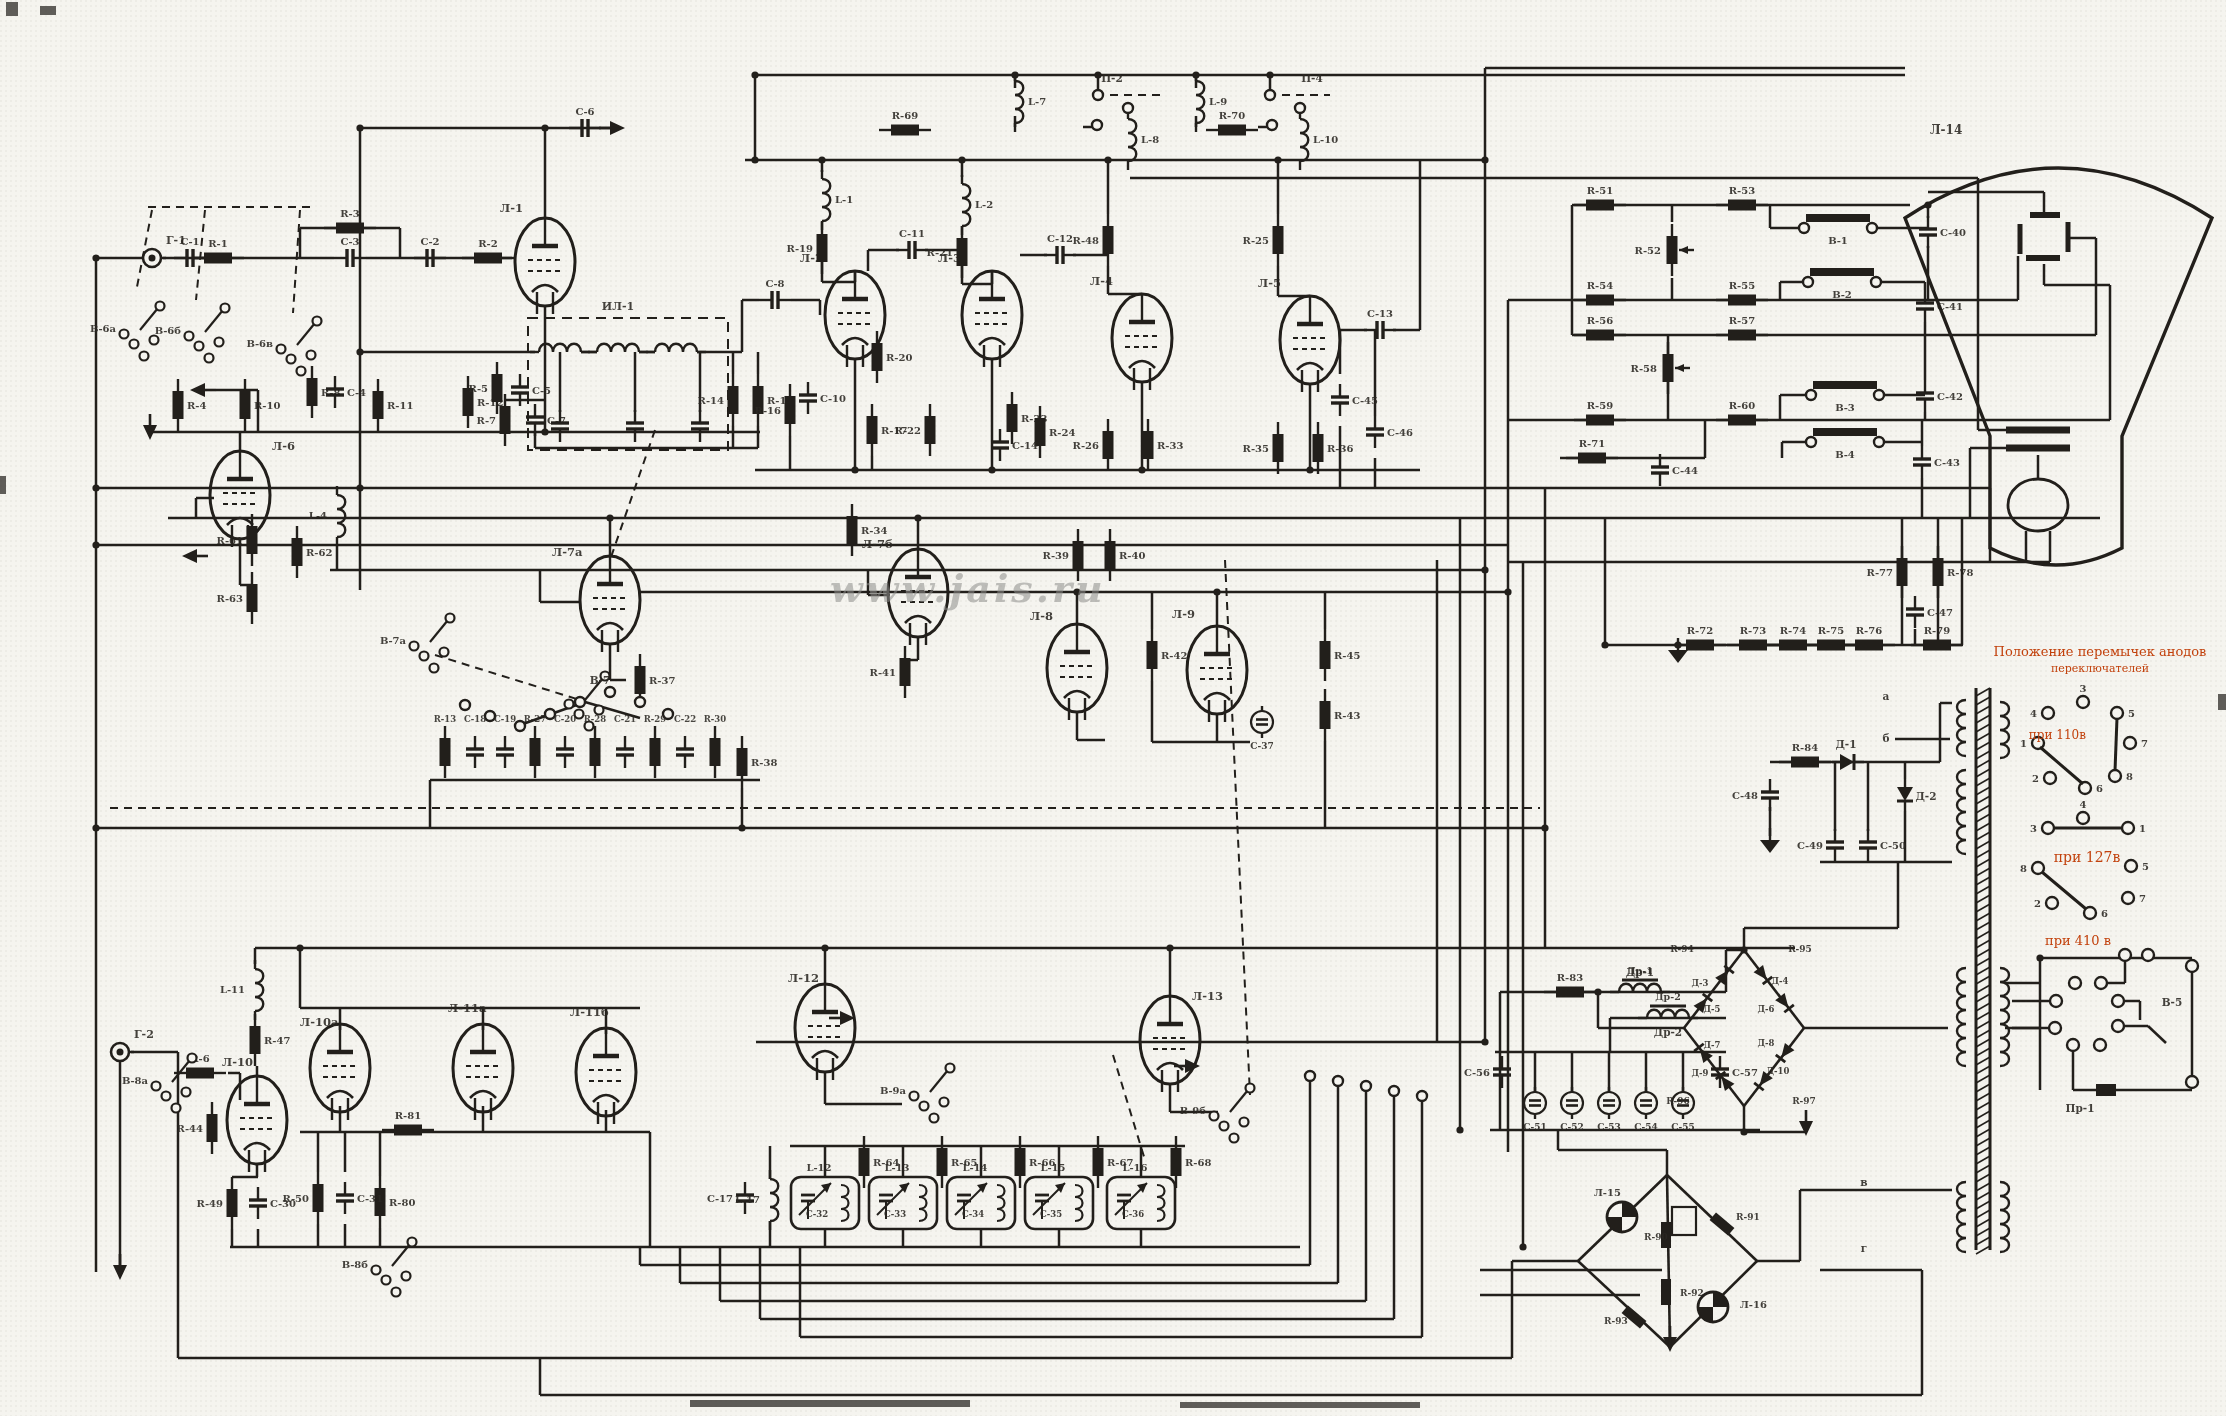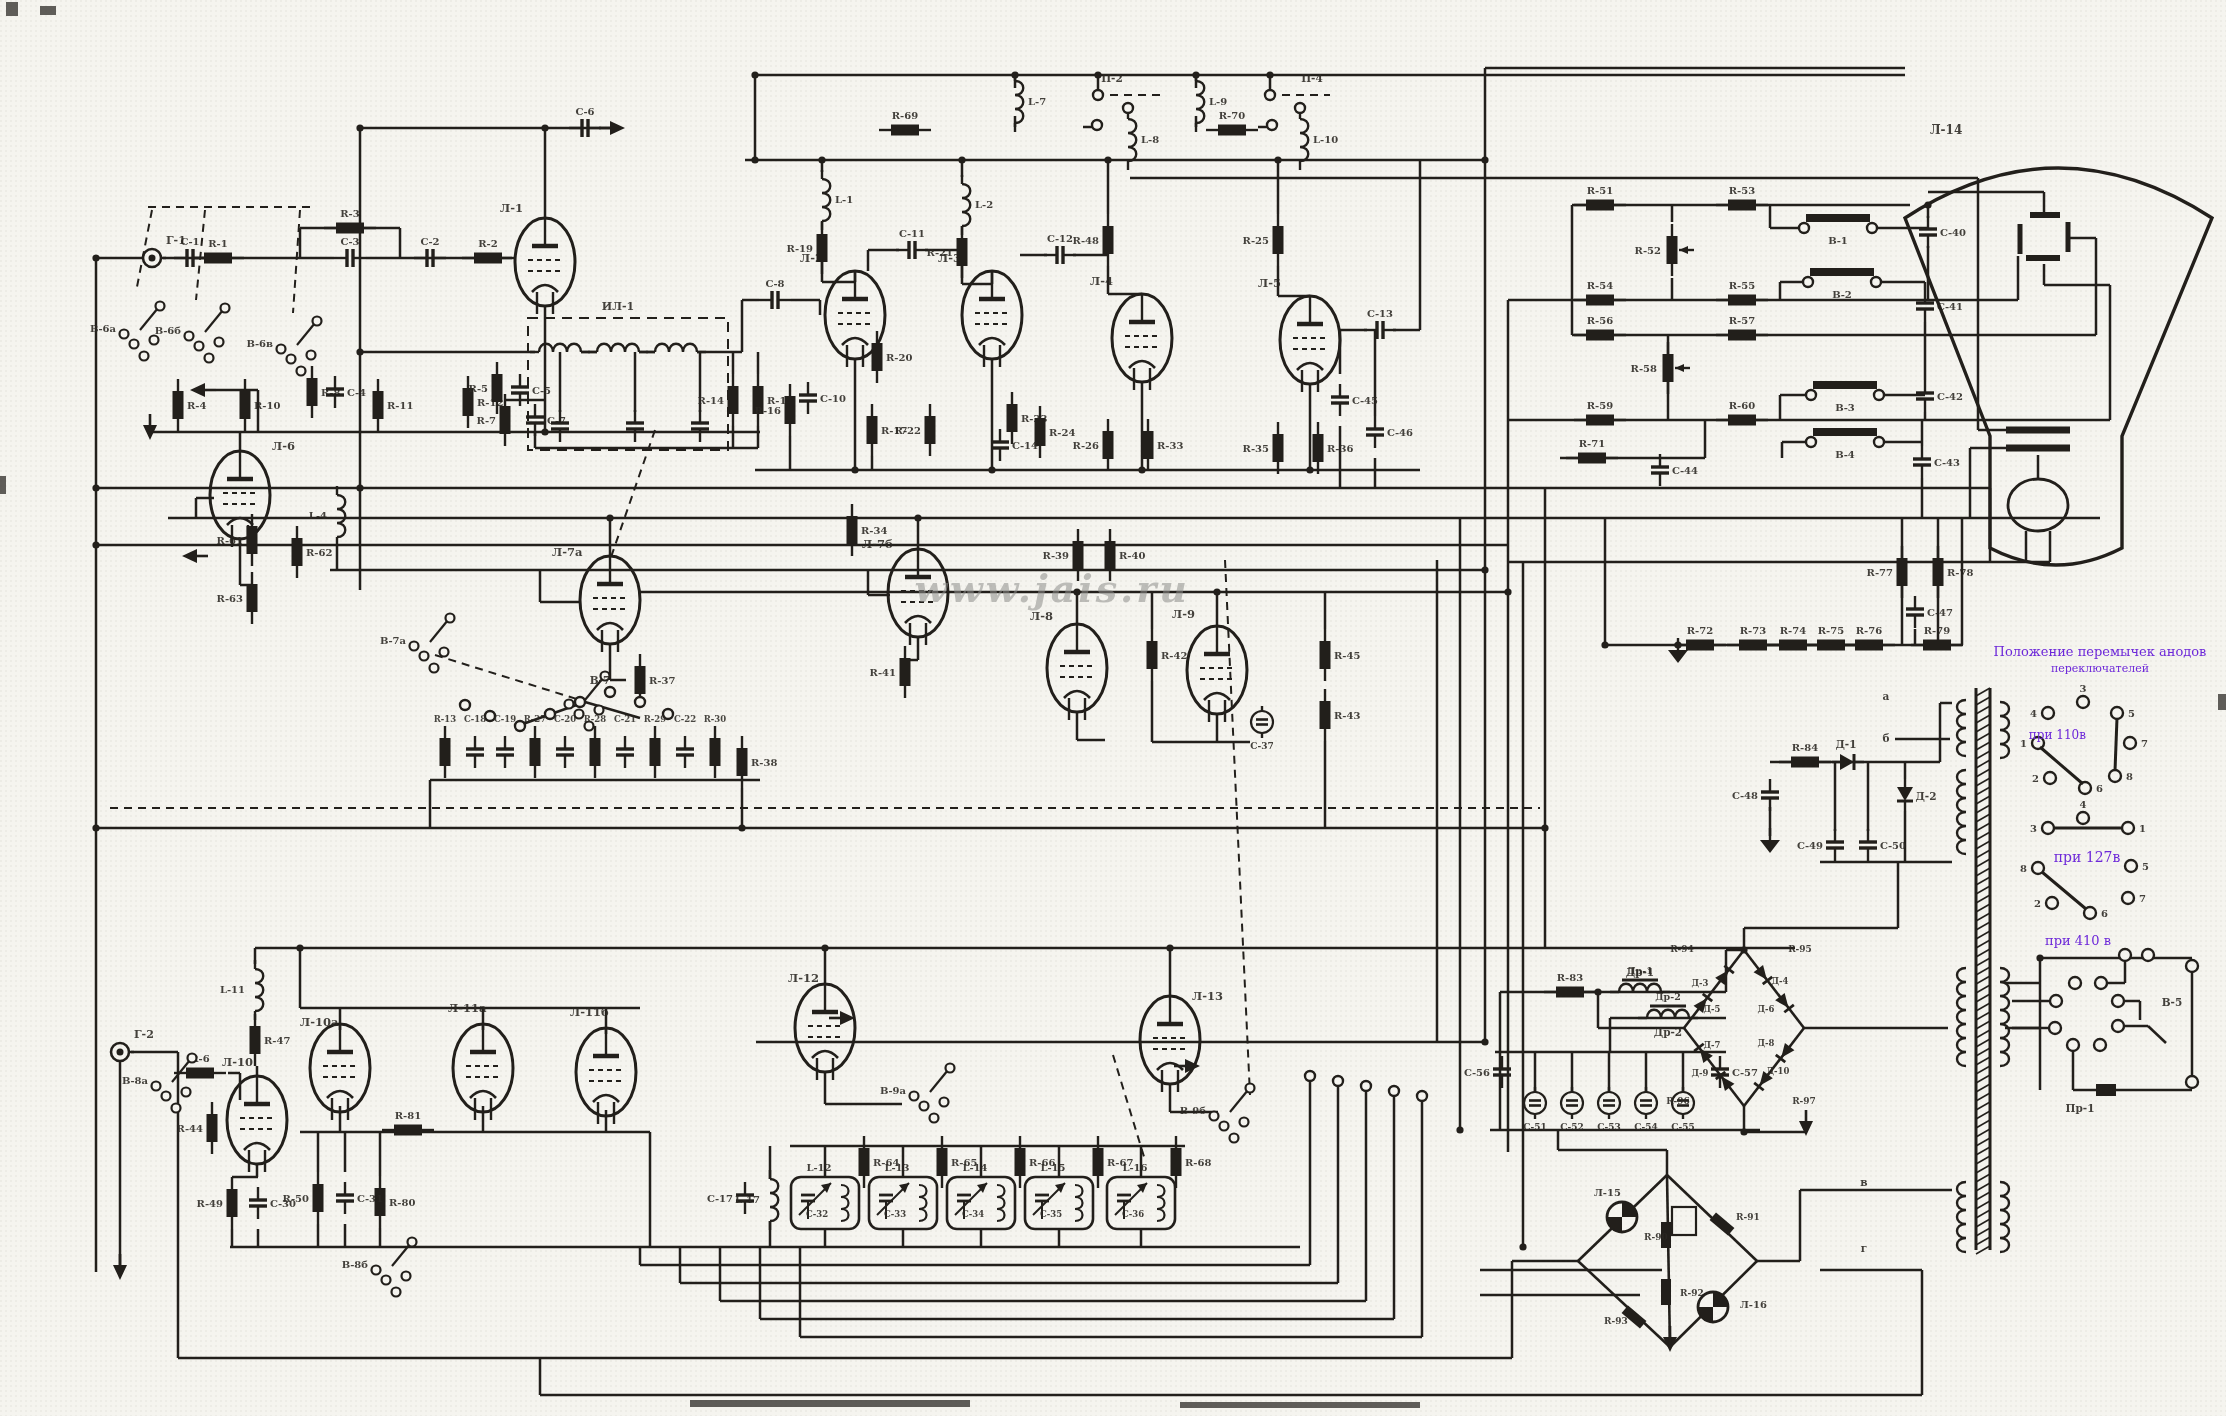--- a/index.html
+++ b/index.html
@@ -1,20 +1,20 @@
 <!DOCTYPE html>
 <html><head>
 <meta charset="utf-8">
 <style>
   html,body{margin:0;padding:0;background:#dddbd4;font-family:"DejaVu Serif",serif;}
   #page{position:relative;width:2226px;height:1416px;background:#f5f4ef;overflow:hidden;}
   #schema{position:absolute;left:0;top:0;}
-  .ovl{position:absolute;color:#6d28d9;}
+  .ovl{position:absolute;color:#c2410c;}
   #watermark{left:830px;top:566px;width:360px;font-size:38px;font-weight:bold;
-    color:#8f8f8c;opacity:.55;letter-spacing:3px;font-style:italic;text-align:right;}
+    color:#8f8f8c;opacity:.55;letter-spacing:3px;font-style:italic;}
   #jt1{left:1985px;top:644px;width:230px;text-align:center;font-size:13px;}
   #jt2{left:1985px;top:662px;width:230px;text-align:center;font-size:11px;}
   #v110{left:1996px;top:728px;width:90px;text-align:right;font-size:12px;}
   #v127{left:2042px;top:849px;width:90px;text-align:center;font-size:14px;}
   #v220{left:2018px;top:933px;width:120px;text-align:center;font-size:13px;}
 </style>
 </head>
 <body>
 
 <div id="page">

